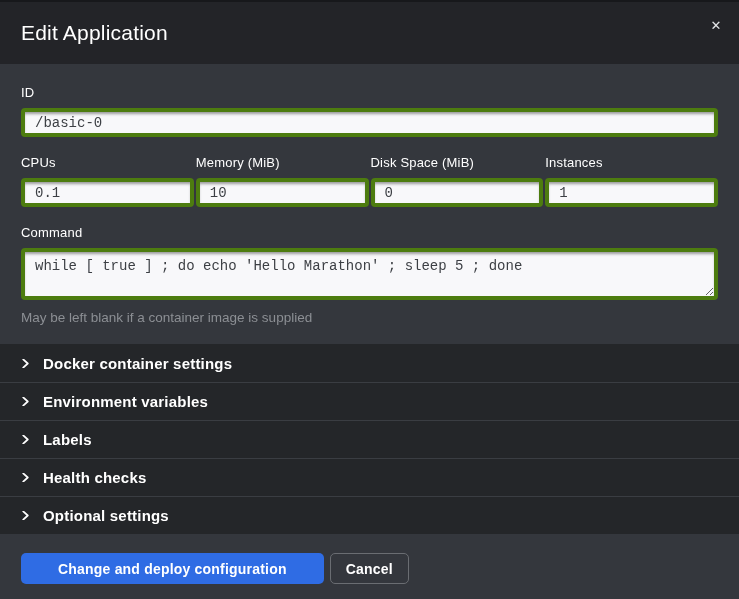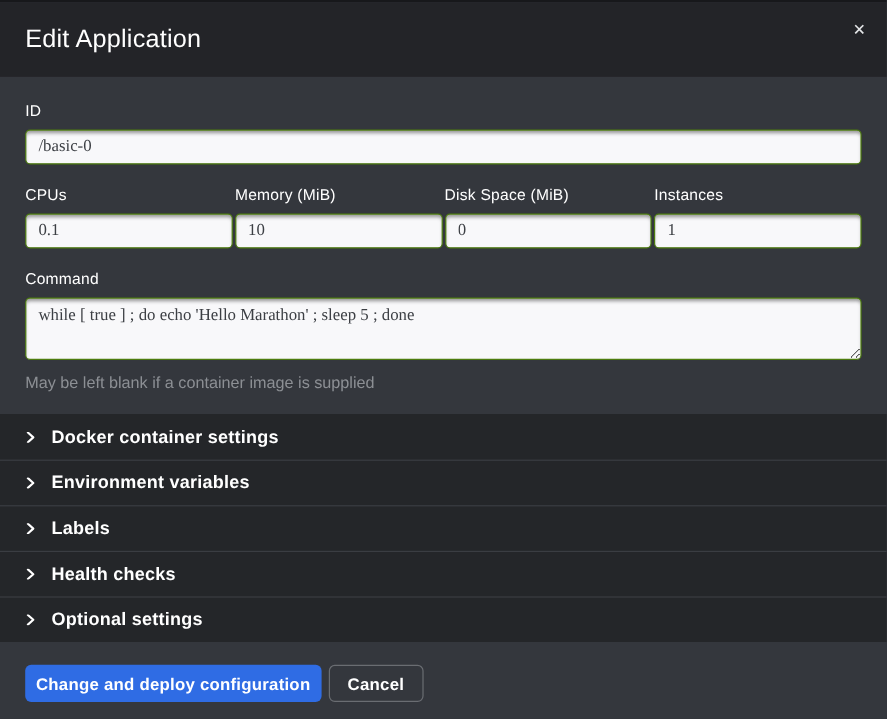--- a/index.html
+++ b/index.html
@@ -51,24 +51,24 @@
   }
   .field-label{
     display:block;color:var(--label-color);
     font-size:13px;font-weight:400;line-height:16px;
     margin-bottom:7px;letter-spacing:.2px;
   }
   .text-input, .text-area{
     width:100%;
     background:var(--input-bg);
     color:var(--input-text);
-    border:1px solid #4d7c0f;
+    border:4px solid #4d7c0f;
     border-radius:4px;
     box-shadow:inset 0 3px 3px -1px rgba(0,0,0,.38);
-    font-family:Liberation Serif, serif;
+    font-family:Liberation Mono, monospace;
     font-size:14px;
     padding:0 10px;
     outline:none;
   }
   .text-input{height:29px;}
   .text-area{
     height:52px;padding:6px 10px;resize:vertical;line-height:17px;
   }
   .field-group{margin-bottom:18px;}
   .field-row{
@@ -113,21 +113,21 @@
     height:31px;
     border-radius:5px;
     font-family:"Liberation Sans", sans-serif;
     font-size:14px;font-weight:700;
     display:inline-flex;align-items:center;
     cursor:pointer;letter-spacing:.2px;
   }
   .btn-primary{
     background:var(--accent-blue);
     color:#fff;border:none;
-    padding:0 9px;
+    padding:0 37px;
   }
   .btn-cancel{
     background:transparent;
     color:#fff;
     border:1px solid var(--cancel-border);
     padding:0 15px;
   }
 </style>
 </head>
 <body>

